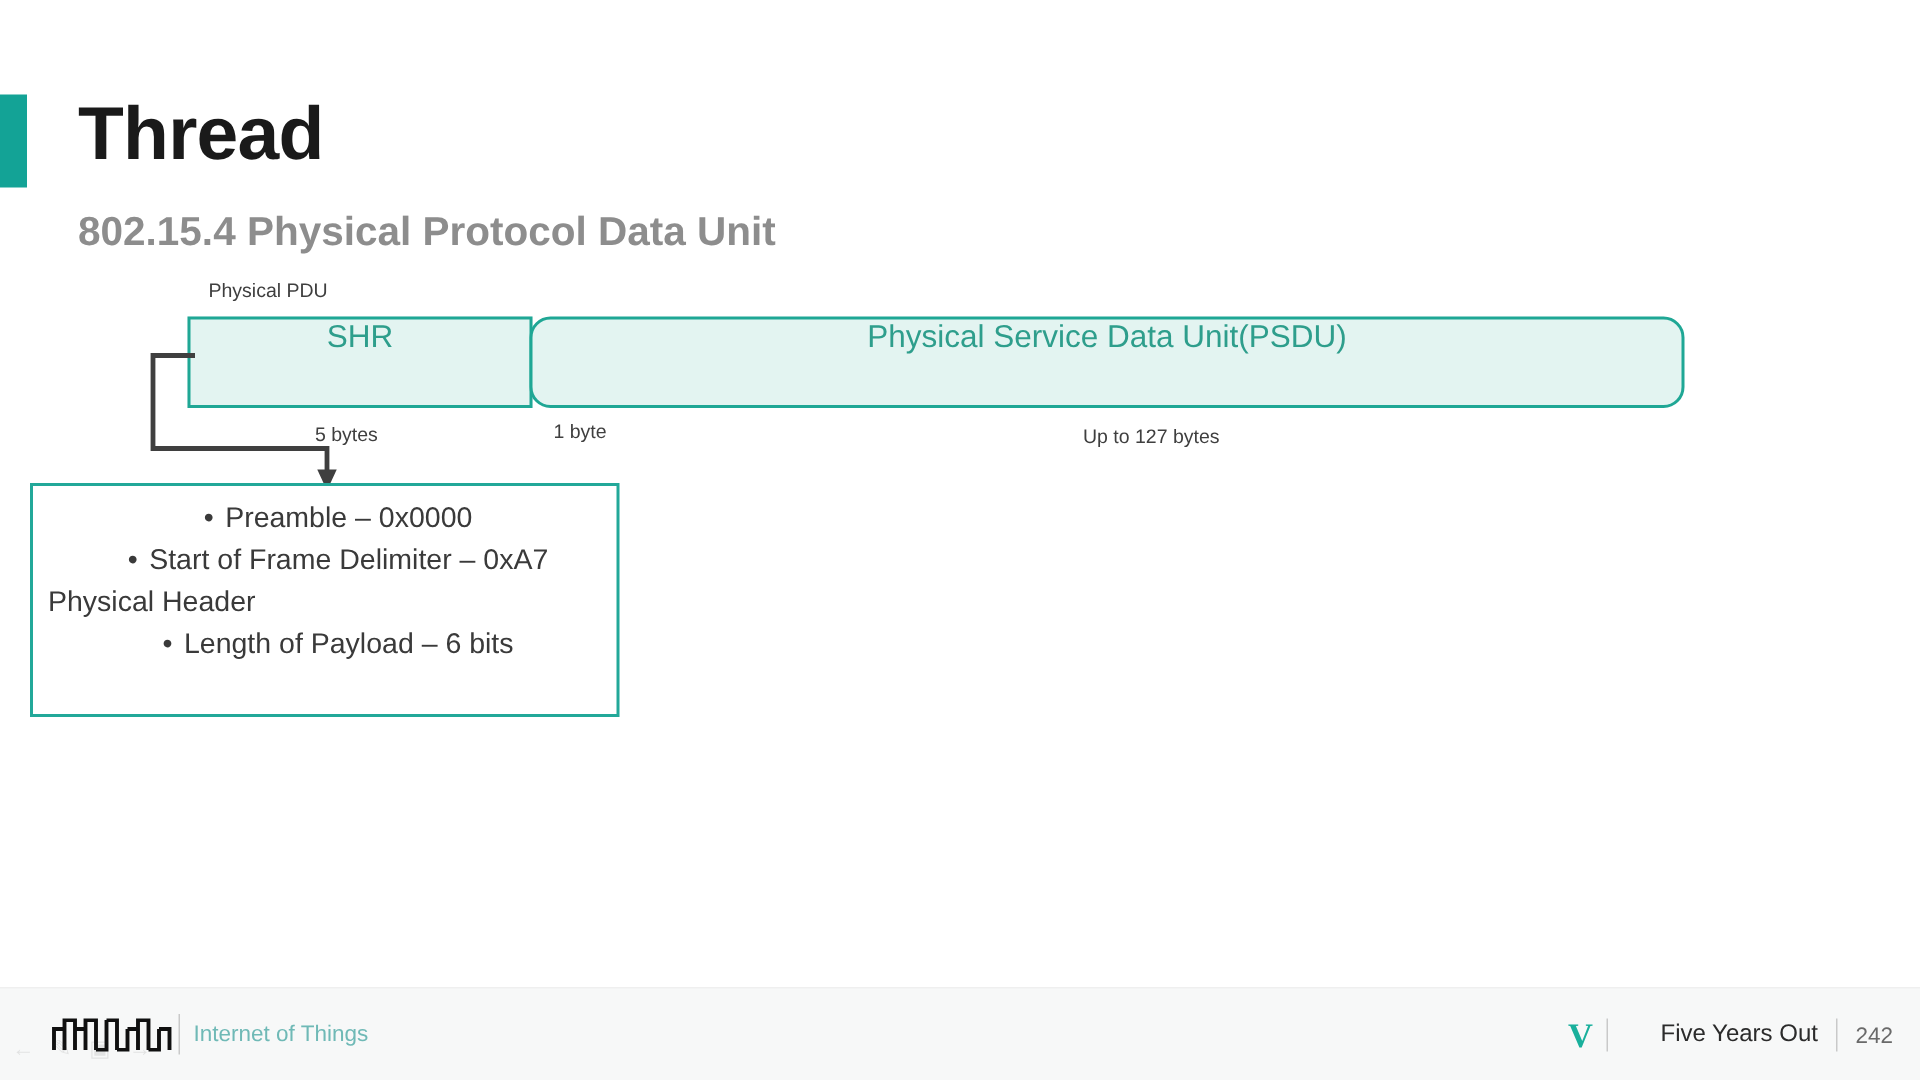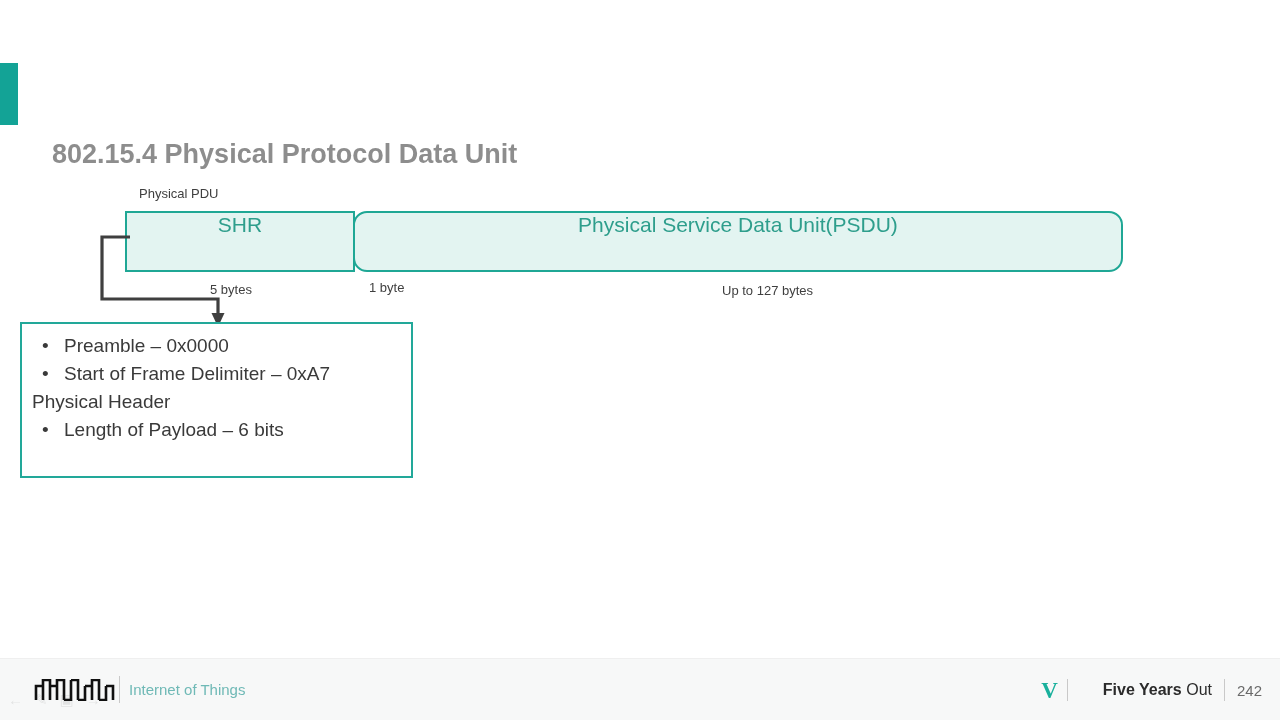--- a/index.html
+++ b/index.html
@@ -120,20 +120,21 @@
     padding: 8px 10px 0 10px;
   }
   .detail-line {
     font-size: 19px;
     color: #3a3a3a;
     line-height: 28px;
     white-space: nowrap;
   }
   .detail-line.bullet {
     padding-left: 10px;
+    text-align: center;
   }
   .detail-line.bullet .dot {
     display: inline-block;
     width: 22px;
     color: #3a3a3a;
   }
 
   
   .footer-band {
     position: absolute;
@@ -187,21 +188,21 @@
     width: 1px;
     height: 22px;
     background: #c9c9c9;
     margin-right: 9px;
   }
   .fyo-text {
     font-size: 16px;
     color: #2b2b2b;
     white-space: nowrap;
   }
-  .fyo-text b { font-weight: bold; padding-left: 26px; }
+  .fyo-text b { font-weight: normal; padding-left: 26px; }
   .fyo-rule2 {
     width: 1px;
     height: 22px;
     background: #c9c9c9;
     margin: 0 12px;
   }
   .page-num {
     font-size: 15px;
     color: #6a6a6a;
   }
@@ -221,20 +222,21 @@
     color: #333;
     line-height: 1;
   }
 </style>
 </head>
 <body>
 
 <div id="slide">
 
   <div class="title-accent"></div>
+  <div class="slide-title">Thread</div>
   <div class="slide-subtitle">802.15.4 Physical Protocol Data Unit</div>
 
   <div class="pdu-caption">Physical PDU</div>
 
   <div class="pdu-bar">
     <div class="pdu-cell cell-shr">
       <span>SHR</span>
     </div>
     <div class="pdu-cell cell-psdu">
       <span>Physical Service Data Unit(PSDU)</span>

